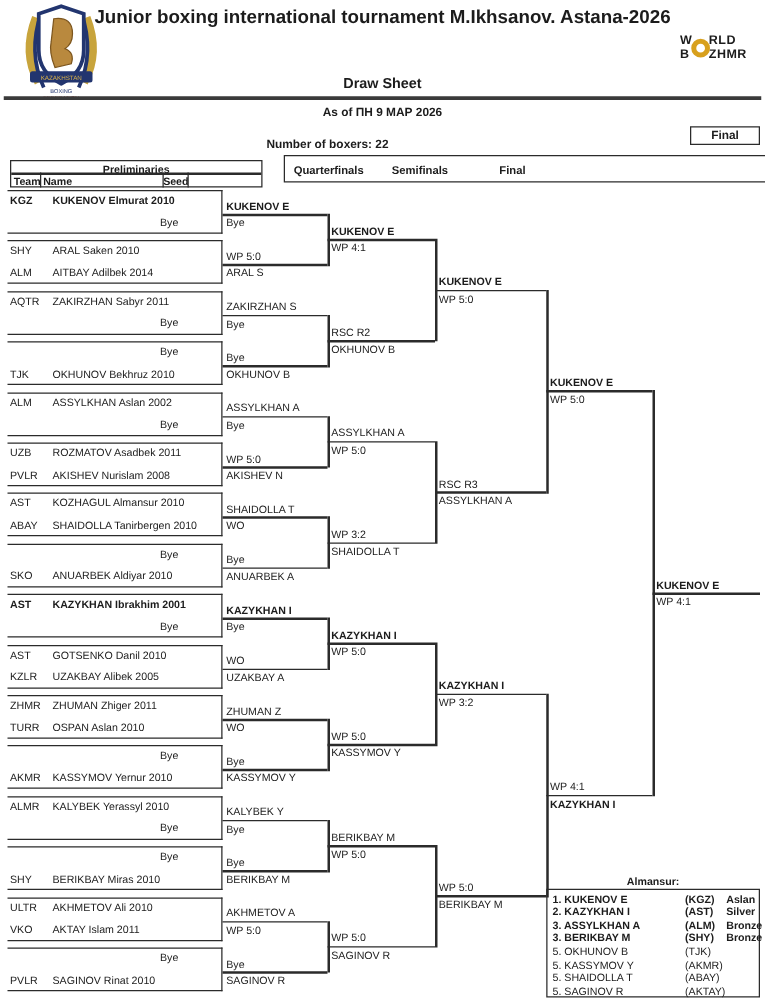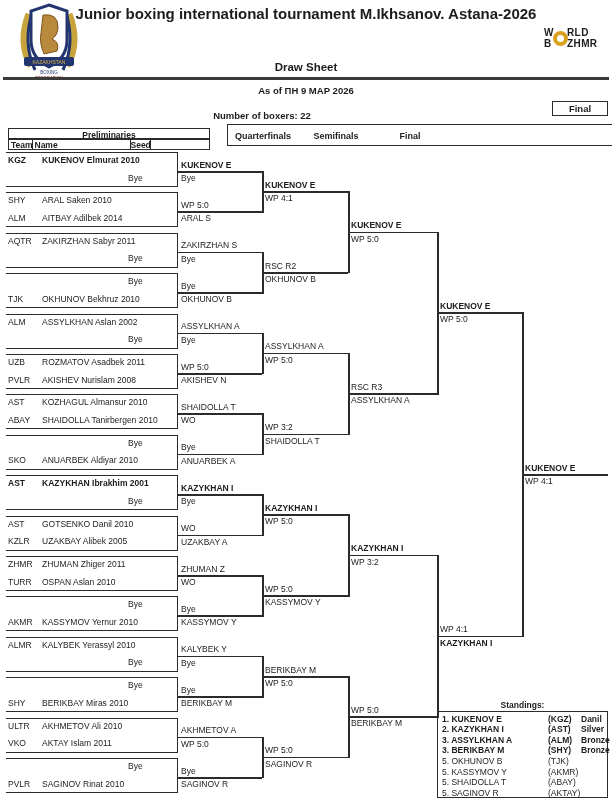--- a/index.html
+++ b/index.html
@@ -274,26 +274,26 @@
   <span class="lbl" style="left:440px;top:314.4px">WP 5:0</span>
   <div class="hl" style="left:437px;top:635.6px;width:85px"></div>
   <span class="lbl" style="left:440px;top:624.1px">WP 4:1</span>
   <span class="lbl b" style="left:440px;top:637.6px">KAZYKHAN I</span>
 
   <div class="vl" style="left:522px;top:312.4px;height:324.7px"></div>
   <div class="hl" style="left:522px;top:474px;width:86px"></div>
   <span class="lbl b" style="left:525px;top:462.5px">KUKENOV E</span>
   <span class="lbl" style="left:525px;top:476px">WP 4:1</span>
 
-  <div class="t b c" style="left:437px;width:171px;top:700px;font-size:8.5px">Standings:</div>
+  <div class="t b c" style="left:437px;width:171px;top:700px;font-size:8.5px">Almansur:</div>
   <div style="position:absolute;left:437px;top:711px;width:171px;height:87px;border:1.5px solid #2b2b2b">
     <div class="standrow b" style="top:1.5px">
       <span class="nm">1. KUKENOV E</span>
       <span class="tm">(KGZ)</span>
-      <span class="md">Danil</span>
+      <span class="md">Aslan</span>
     </div>
     <div class="standrow b" style="top:12.1px">
       <span class="nm">2. KAZYKHAN I</span>
       <span class="tm">(AST)</span>
       <span class="md">Silver</span>
     </div>
     <div class="standrow b" style="top:22.7px">
       <span class="nm">3. ASSYLKHAN A</span>
       <span class="tm">(ALM)</span>
       <span class="md">Bronze</span>

